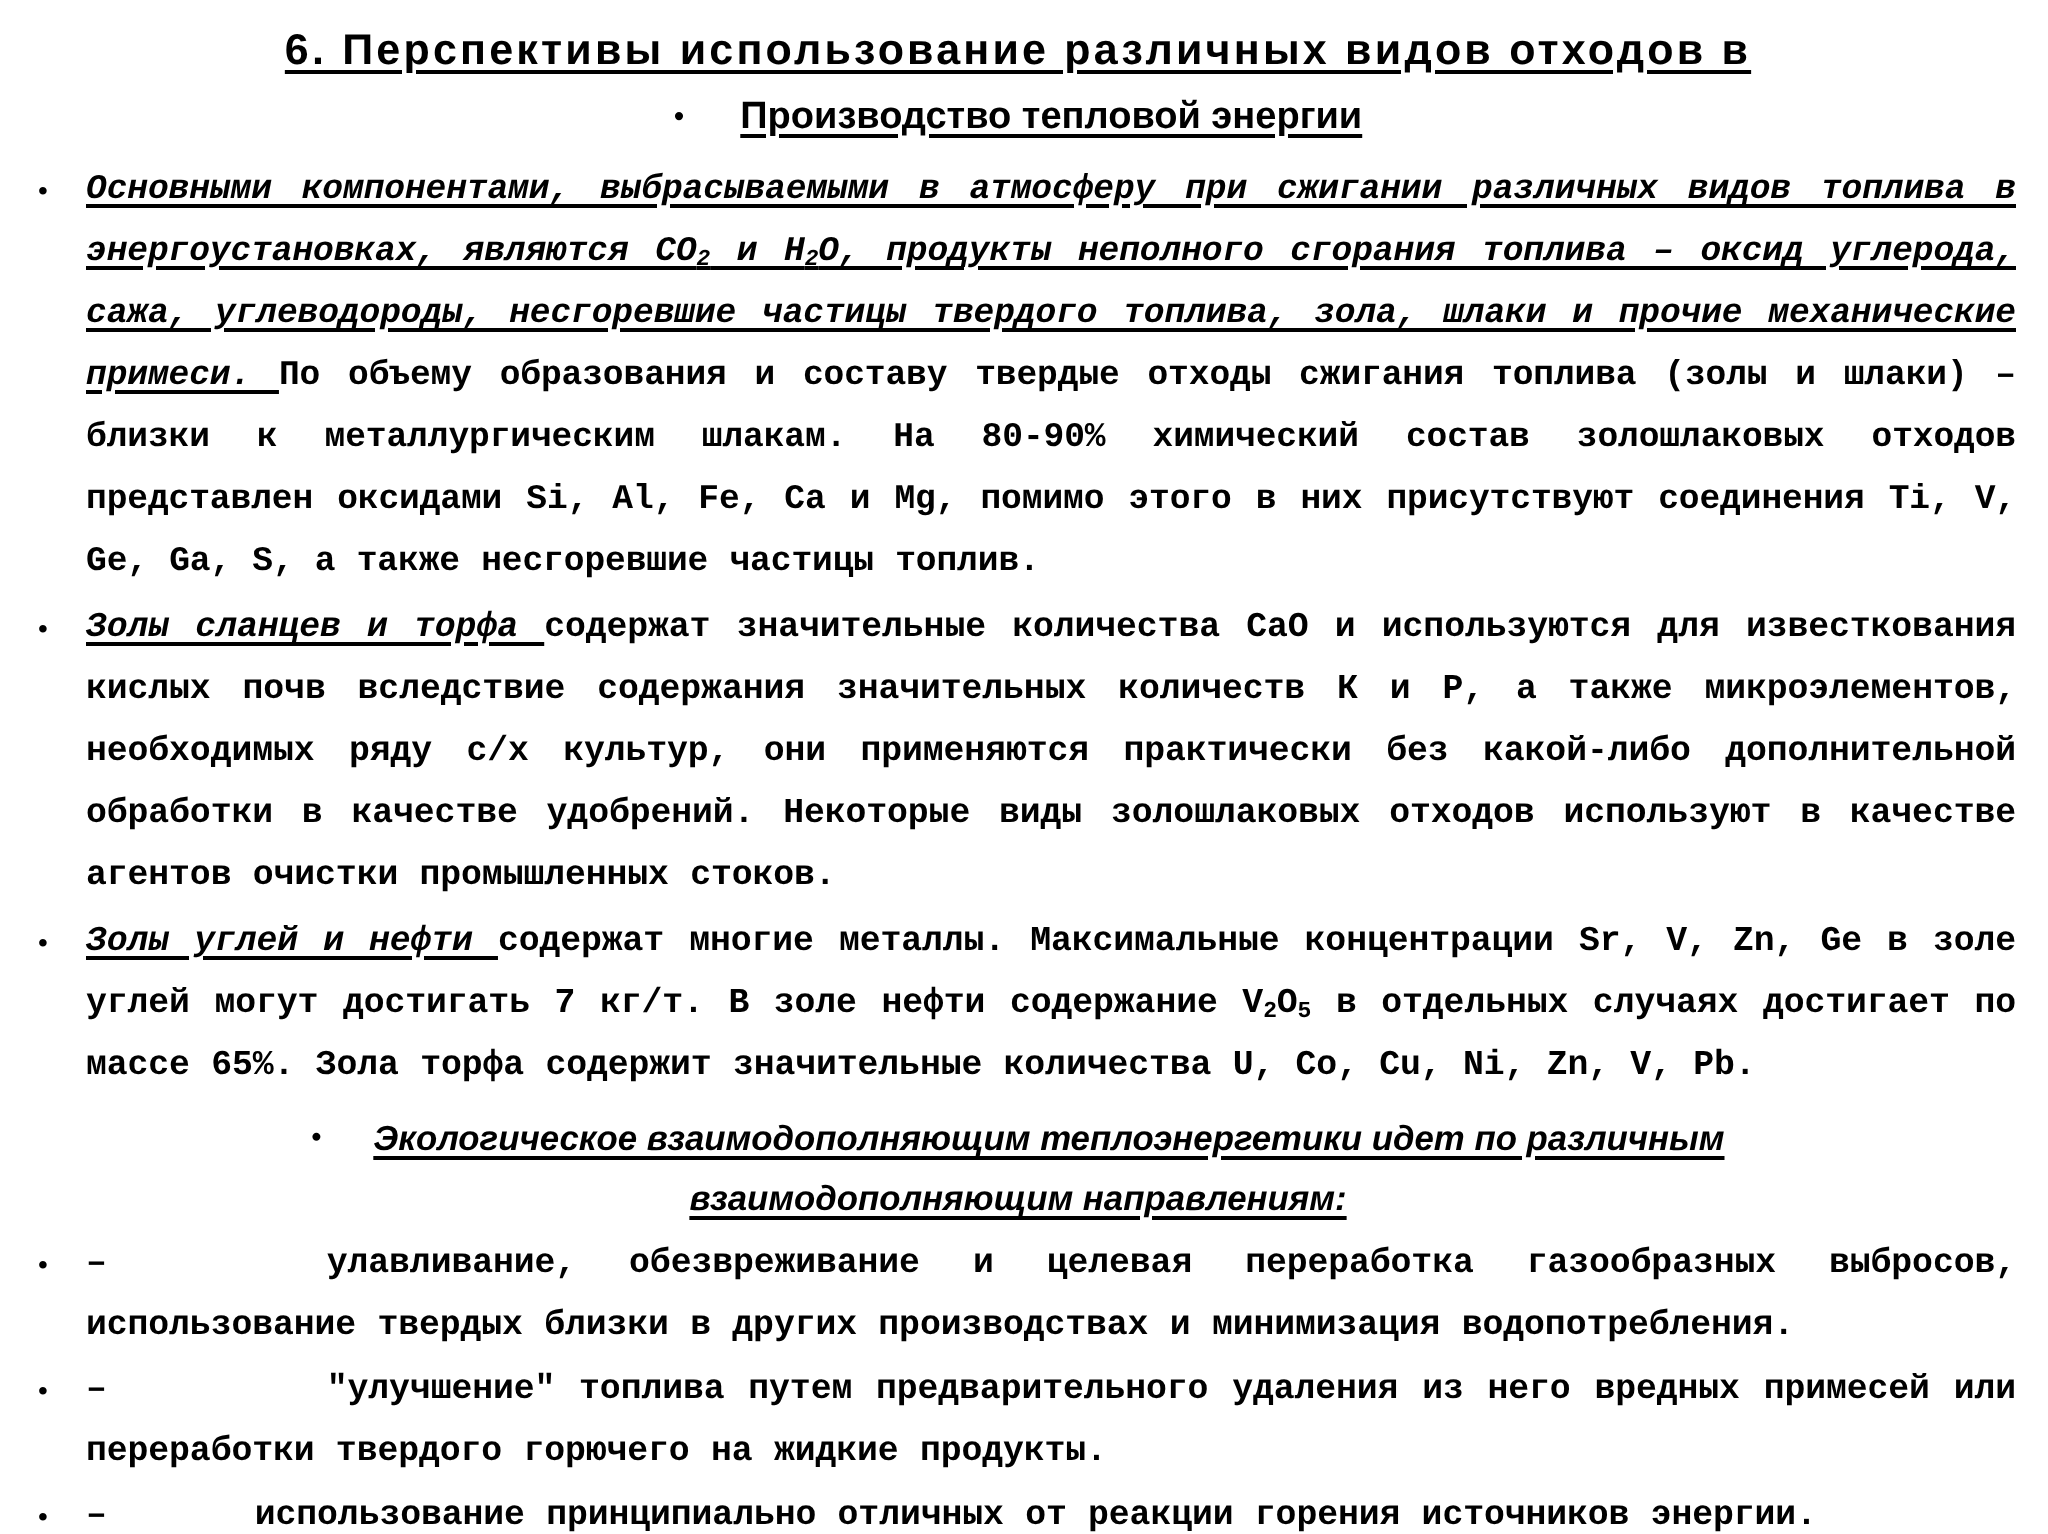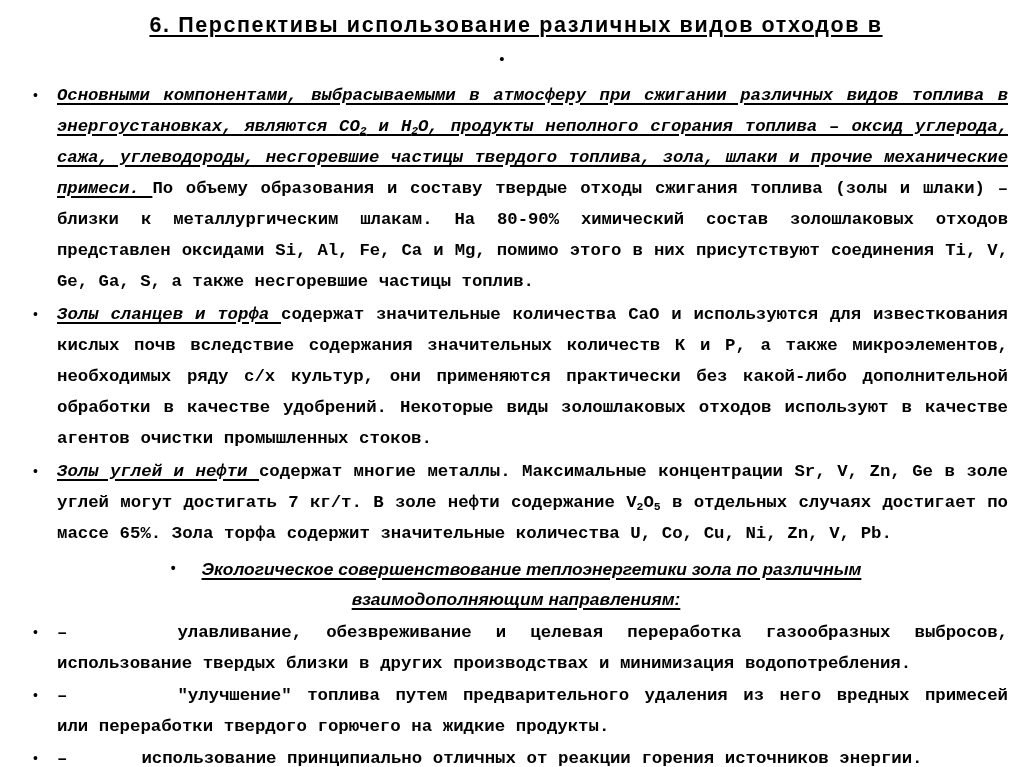--- a/index.html
+++ b/index.html
@@ -14,21 +14,21 @@
     color: #000000;
     overflow: hidden;
   }
 
   .slide {
     position: relative;
     width: 1024px;
     height: 767px;
     background: #ffffff;
     box-sizing: border-box;
-    padding: 8px 16px 0 24px;
+    padding: 8px 16px 0 10px;
   }
 
   
   .title {
     text-align: center;
     font-weight: bold;
     font-size: 21.5px;
     line-height: 29px;
     letter-spacing: -0.1px;
     padding: 0 110px;
@@ -145,39 +145,40 @@
 <body>
 
 <div class="slide">
 
   <div class="title">
     <span class="u sp">6. Перспективы  использование  различных  видов  отходов  в</span><br>
   </div>
 
   <div class="subhead-row">
     <span class="bullet">•</span>
+    <span class="subhead">Производство тепловой энергии</span>
   </div>
 
   <div class="bul">
     <span class="dot">•</span>
     <div class="para p1"><span class="lead"><span>Основными компонентами, выбрасываемыми в атмосферу при сжигании различных видов топлива в энергоустановках, являются CO</span><sub>2</sub><span> и H</span><sub>2</sub><span>O, продукты неполного сгорания топлива – оксид углерода, сажа, углеводороды, несгоревшие частицы твердого топлива, зола, шлаки и прочие механические примеси. </span></span><span>По объему образования и составу твердые отходы сжигания топлива (золы и шлаки) – близки к металлургическим шлакам. На 80-90% химический состав золошлаковых отходов представлен оксидами Si, Al, Fe, Ca и Mg,  помимо этого в них присутствуют соединения Ti, V, Ge, Ga, S, а также несгоревшие частицы топлив.</span></div>
   </div>
 
   <div class="bul">
     <span class="dot">•</span>
     <div class="para"><span class="lead">Золы сланцев и торфа </span><span>содержат значительные количества CaO и используются для известкования кислых почв вследствие содержания значительных количеств К и Р, а также микроэлементов, необходимых ряду с/х культур, они применяются практически без какой-либо  дополнительной обработки в качестве удобрений. Некоторые виды золошлаковых отходов используют в качестве агентов очистки промышленных стоков.</span></div>
   </div>
 
   <div class="bul">
     <span class="dot">•</span>
     <div class="para"><span class="lead">Золы углей и нефти </span><span>содержат многие металлы. Максимальные концентрации Sr, V, Zn, Ge в золе углей могут достигать 7 кг/т. В золе нефти содержание V</span><sub>2</sub><span>O</span><sub>5</sub><span>  в отдельных случаях достигает по массе 65%. Зола торфа содержит значительные количества U, Co, Cu, Ni, Zn, V, Pb.</span></div>
   </div>
 
   <div class="center-head">
-    <div class="line"><span class="bullet-inline">•</span><span>Экологическое совершенствование теплоэнергетики зола по различным</span></div>
+    <div class="line"><span class="bullet-inline">•</span><span>Экологическое взаимодополняющим теплоэнергетики идет по различным</span></div>
     <div class="line">взаимодополняющим направлениям:</div>
   </div>
 
   <div class="dash-item">
     <span class="dot">•</span>
     <div class="para"><span class="dash">–</span><span class="tab"></span><span>улавливание, обезвреживание и целевая переработка газообразных выбросов, использование твердых близки в других производствах и минимизация водопотребления.</span></div>
   </div>
 
   <div class="dash-item">
     <span class="dot">•</span>

